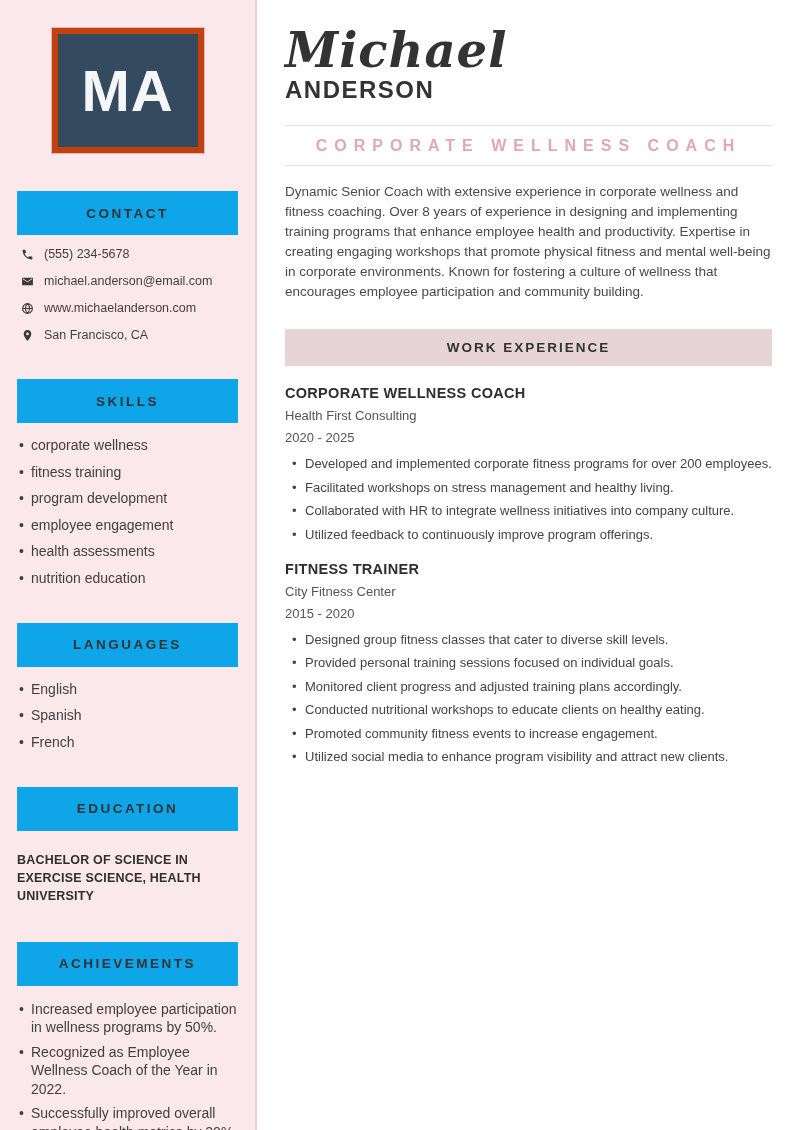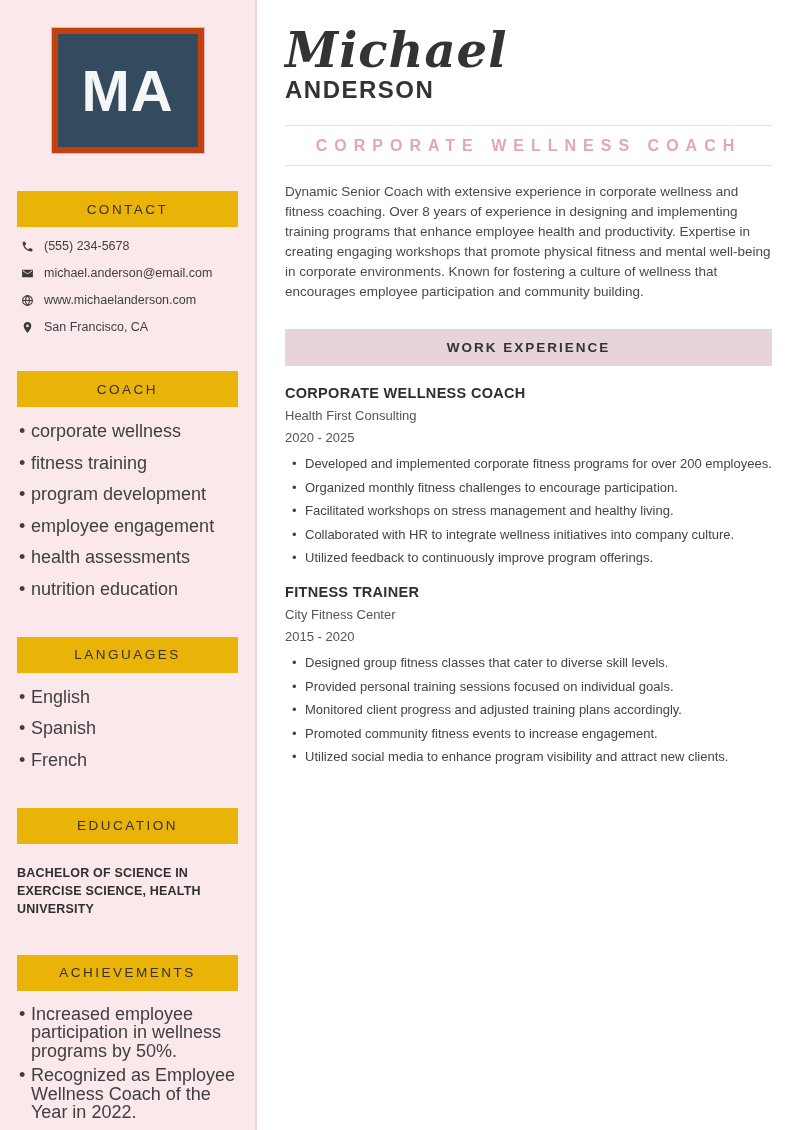--- a/index.html
+++ b/index.html
@@ -44,26 +44,26 @@
     justify-content: center;
   }
   .monogram-text {
     color: #f5f6f8;
     font-size: 58px;
     font-weight: bold;
     letter-spacing: 1px;
   }
   .side-band {
     margin-top: 37px;
-    height: 36px;
-    background: #eab308;
+    height: 44px;
+    background: #0ea5e9;
     display: flex;
     align-items: center;
     justify-content: center;
-    font-weight: normal;
+    font-weight: bold;
     font-size: 13.5px;
     letter-spacing: 2.5px;
     color: #333333;
   }
   .contact-list {
     margin-top: 12px;
     padding-left: 4px;
   }
   .contact-item {
     display: flex;
@@ -73,21 +73,21 @@
     font-size: 12.5px;
     color: #3f3f3f;
   }
   .contact-item svg { flex: 0 0 auto; display: block; }
   .side-list {
     margin-top: 14px;
     list-style: none;
     padding-left: 14px;
   }
   .side-list li {
-    font-size: 18px;
+    font-size: 14px;
     color: #3f3f3f;
     margin-bottom: 10.5px;
     position: relative;
   }
   .side-list li::before {
     content: "•";
     position: absolute;
     left: -12px;
     color: #3f3f3f;
   }
@@ -227,21 +227,21 @@
       <div class="contact-item">
         <span>
           <svg width="13" height="13" viewBox="0 0 24 24" fill="#3a3a3a">
               <path d="M12 2C8.1 2 5 5.1 5 9c0 5.2 7 13 7 13s7-7.8 7-13c0-3.9-3.1-7-7-7zm0 9.5A2.5 2.5 0 1 1 12 6.5a2.5 2.5 0 0 1 0 5z"></path>
             </svg>
         </span>
         <span>San Francisco, CA</span>
       </div>
     </div>
 
-    <div class="side-band">COACH</div>
+    <div class="side-band">SKILLS</div>
     <ul class="side-list">
         <li>corporate wellness</li>
         <li>fitness training</li>
         <li>program development</li>
         <li>employee engagement</li>
         <li>health assessments</li>
         <li>nutrition education</li>
       </ul>
 
     <div class="side-band">LANGUAGES</div>
@@ -275,34 +275,34 @@
     <p class="summary">Dynamic Senior Coach with extensive experience in corporate wellness and fitness coaching. Over 8 years of experience in designing and implementing training programs that enhance employee health and productivity. Expertise in creating engaging workshops that promote physical fitness and mental well-being in corporate environments. Known for fostering a culture of wellness that encourages employee participation and community building.</p>
 
     <div class="main-band">WORK EXPERIENCE</div>
 
     <section class="job-block">
       <div class="job-title">CORPORATE WELLNESS COACH</div>
       <div class="job-company">Health First Consulting</div>
       <div class="job-dates">2020 - 2025</div>
       <ul class="job-bullets">
           <li>Developed and implemented corporate fitness programs for over 200 employees.</li>
-          <li>Organized monthly fitness challenges to encourage participation.</li>
           <li>Facilitated workshops on stress management and healthy living.</li>
           <li>Collaborated with HR to integrate wellness initiatives into company culture.</li>
           <li>Utilized feedback to continuously improve program offerings.</li>
         </ul>
     </section>
 
     <section class="job-block">
       <div class="job-title">FITNESS TRAINER</div>
       <div class="job-company">City Fitness Center</div>
       <div class="job-dates">2015 - 2020</div>
       <ul class="job-bullets">
           <li>Designed group fitness classes that cater to diverse skill levels.</li>
           <li>Provided personal training sessions focused on individual goals.</li>
           <li>Monitored client progress and adjusted training plans accordingly.</li>
+          <li>Conducted nutritional workshops to educate clients on healthy eating.</li>
           <li>Promoted community fitness events to increase engagement.</li>
           <li>Utilized social media to enhance program visibility and attract new clients.</li>
         </ul>
     </section>
 
   </main>
 </div>
 
 </body></html>

